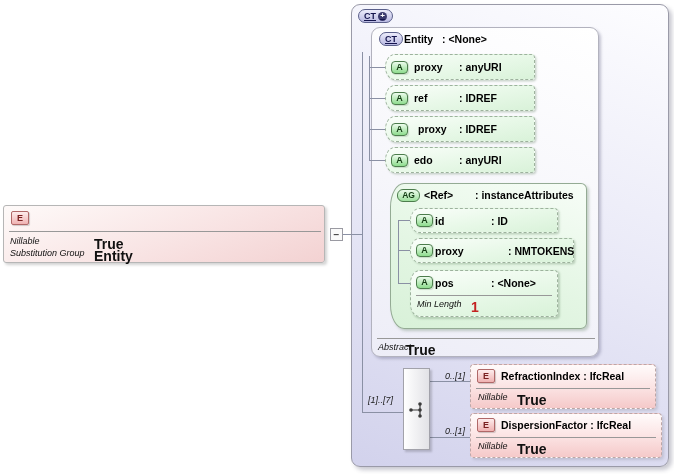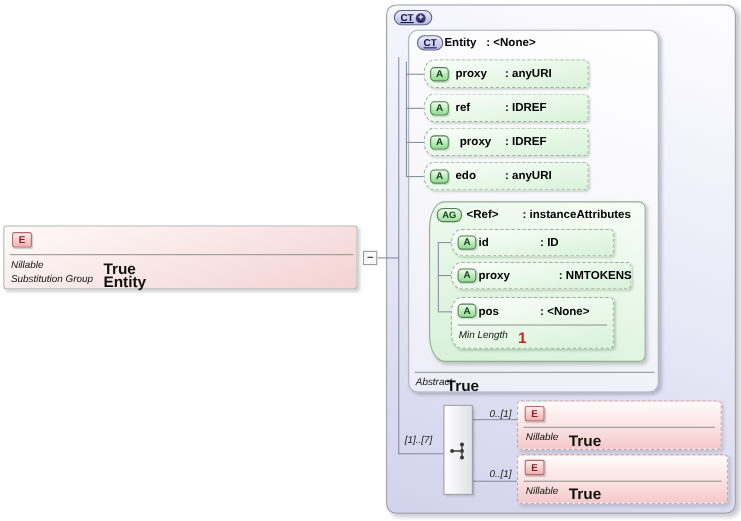--- a/index.html
+++ b/index.html
@@ -149,26 +149,28 @@
       <circle cx="13" cy="16" r="1.8" fill="#3a3a3a"></circle>
     </svg>
   </div>
 
   <span class="card" style="left:368px;top:395px;">[1]..[7]</span>
   <span class="card" style="left:445px;top:371px;">0..[1]</span>
   <span class="card" style="left:445px;top:426px;">0..[1]</span>
 
   <div class="abs pink-child" style="left:470px;top:364px;width:186px;height:45px;">
     <span class="badge badge-e" style="left:6px;top:4px;">E</span>
+    <span class="box-title" style="left:30px;top:5px;">RefractionIndex : IfcReal</span>
     <div class="sep" style="left:5px;top:23px;width:174px;"></div>
     <span class="meta-label" style="left:7px;top:27px;">Nillable</span>
     <span class="meta-value" style="left:46px;top:27px;">True</span>
   </div>
   <div class="abs pink-child" style="left:470px;top:413px;width:192px;height:45px;">
     <span class="badge badge-e" style="left:6px;top:4px;">E</span>
+    <span class="box-title" style="left:30px;top:5px;">DispersionFactor : IfcReal</span>
     <div class="sep" style="left:5px;top:23px;width:180px;"></div>
     <span class="meta-label" style="left:7px;top:27px;">Nillable</span>
     <span class="meta-value" style="left:46px;top:27px;">True</span>
   </div>
 
   <div class="abs root-ebox" style="left:3px;top:205px;width:322px;height:58px;">
     <span class="badge badge-e" style="left:7px;top:5px;">E</span>
     <div class="sep" style="left:5px;top:25px;width:312px;"></div>
     <span class="meta-label" style="left:6px;top:30px;">Nillable</span>
     <span class="meta-value" style="left:90px;top:30px;">True</span>

